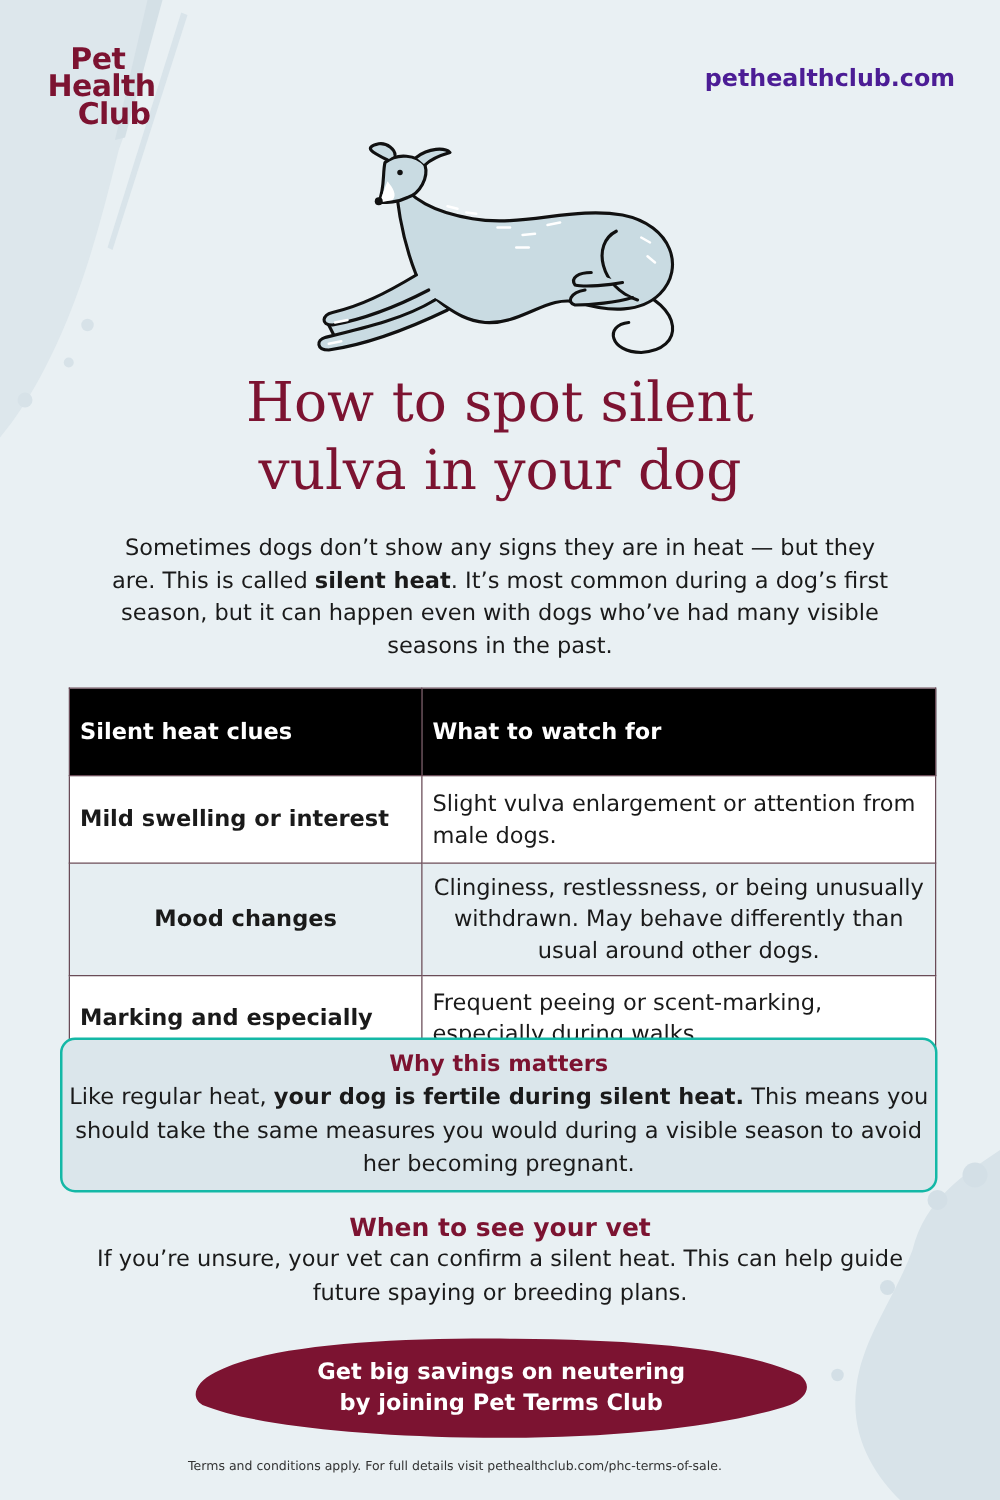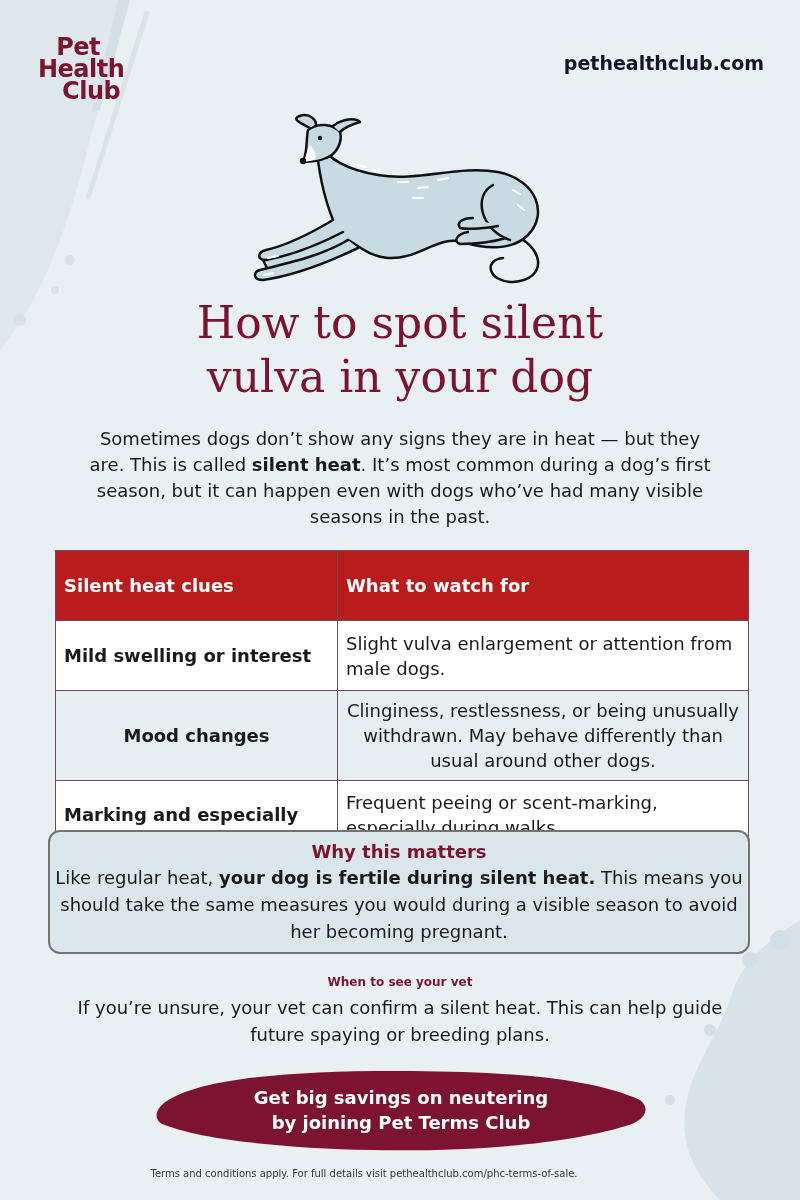--- a/index.html
+++ b/index.html
@@ -21,21 +21,21 @@
       font-weight: bold; color: #7c1331;
       font-size: 24px; line-height: 22px; text-align: center;
       letter-spacing: -0.5px;
     }
     .logo span { display: block; }
     .logo .l1 { margin-left: -6px; }
     .logo .l3 { margin-left: 20px; }
 
     .site-url {
       position: absolute; right: 36px; top: 52px;
-      color: #0f172a; font-weight: bold; font-size: 19px;
+      color: #4c1d95; font-weight: bold; font-size: 19px;
       font-family: "DejaVu Sans", sans-serif;
     }
 
     .dog { position: absolute; left: 248px; top: 110px; width: 310px; height: 180px; }
 
     .title {
       position: absolute; left: 0; top: 296px; width: 800px;
       text-align: center; color: #7c1331;
       font-family: "DejaVu Serif", serif;
       font-size: 44px; line-height: 54px; font-weight: normal;
@@ -44,48 +44,48 @@
       position: absolute; left: 80px; top: 426px; width: 640px;
       text-align: center; font-size: 18px; line-height: 26px; color: #1a1a1a;
     }
     .intro b { font-weight: bold; }
 
     .clue-table {
       position: absolute; left: 55px; top: 550px; width: 694px;
       border-collapse: collapse; font-size: 18px;
     }
     .clue-table th {
-      background: #b91c1c; color: #fff; text-align: left;
+      background: #000000; color: #fff; text-align: left;
       font-weight: bold; padding: 24px 8px; height: 40px;
       border: 1px solid #6a4b57;
     }
     .clue-table td {
       border: 1px solid #6a4b57; padding: 4px 8px; vertical-align: middle;
       line-height: 25px;
     }
     .clue-table td.clue { font-weight: bold; width: 282px; }
     .clue-table tr.white td { background: #ffffff; }
     .clue-table tr.tint td { background: #e6eef2; }
     .clue-table tr.r1 td { height: 70px; }
     .clue-table tr.r2 td { height: 90px; text-align: center; }
     .clue-table tr.r3 td { height: 68px; }
 
     .callout {
       position: absolute; left: 48px; top: 830px; width: 702px; height: 124px;
       background: #dbe6eb; border-radius: 12px;
-      border: 2px solid #737373;
+      border: 2px solid #14b8a6;
       text-align: center; padding-top: 8px;
     }
     .callout h3 {
       color: #7c1331; font-size: 18px; font-weight: bold; line-height: 24px;
     }
     .callout p { font-size: 18px; line-height: 27px; color: #1a1a1a; }
 
     .vet { position: absolute; left: 60px; top: 970px; width: 680px; text-align: center; }
-    .vet h3 { color: #7c1331; font-size: 12px; font-weight: bold; line-height: 24px; }
+    .vet h3 { color: #7c1331; font-size: 20px; font-weight: bold; line-height: 24px; }
     .vet p { font-size: 18px; line-height: 27px; }
 
     .cta {
       position: absolute; left: 152px; top: 1068px; width: 498px; height: 84px;
       display: flex; align-items: center; justify-content: center;
       text-align: center; color: #fff; font-weight: bold;
       font-size: 18px; line-height: 25px; cursor: pointer;
     }
     .cta svg { position: absolute; left: 0; top: 0; width: 100%; height: 100%; z-index: 0; }
     .cta span { position: relative; z-index: 1; }

